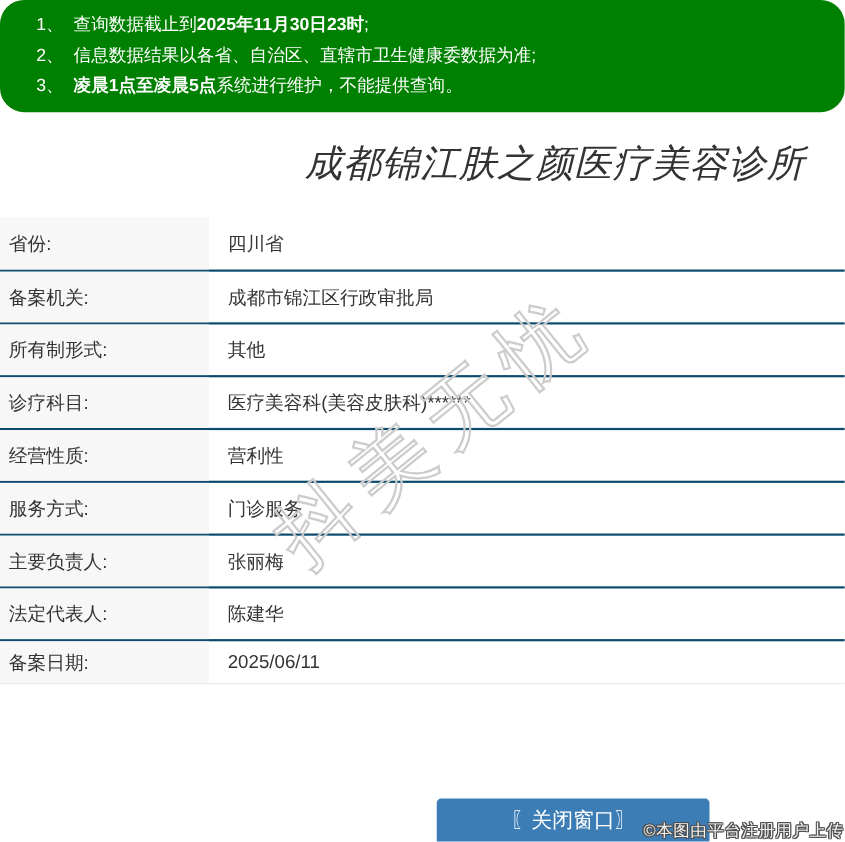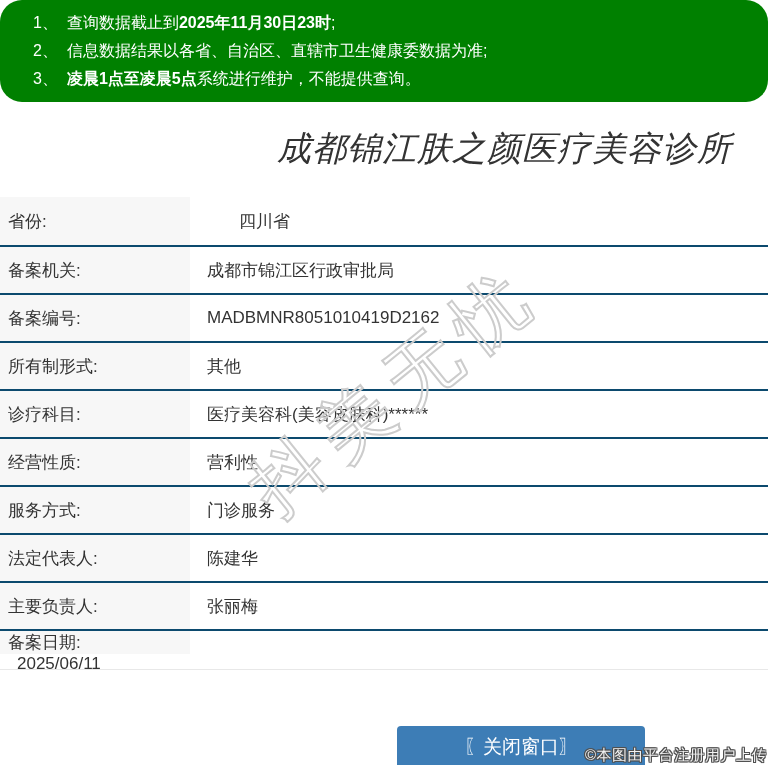--- a/index.html
+++ b/index.html
@@ -36,22 +36,22 @@
     font-style:italic;
   }
 
   
   .info-table{margin-top:25px;}
   .row{
     display:flex;
     height:46px;
     border-top:2px solid #0c4a6e;
   }
-  .row:first-child{border-top:none;height:48px;gap:32px;}
-  .row:last-child{height:38px;border-bottom:1px solid #e8e8e8;flex-direction:column;}
+  .row:first-child{border-top:none;height:48px;}
+  .row:last-child{height:38px;border-bottom:1px solid #e8e8e8;}
   .cell-label{
     width:190px;
     box-sizing:border-box;
     background:#f7f7f7;
     display:flex;align-items:center;
     padding-left:8px;
     font-size:17px;
   }
   .cell-value{
     flex:1;
@@ -133,46 +133,42 @@
 <div class="info-table">
   <div class="row">
     <div class="cell-label">省份:</div>
     <div class="cell-value">四川省</div>
   </div>
   <div class="row">
     <div class="cell-label">备案机关:</div>
     <div class="cell-value">成都市锦江区行政审批局</div>
   </div>
   <div class="row">
-    <div class="cell-label">备案编号:</div>
-    <div class="cell-value">MADBMNR8051010419D2162</div>
-  </div>
-  <div class="row">
     <div class="cell-label">所有制形式:</div>
     <div class="cell-value">其他</div>
   </div>
   <div class="row">
     <div class="cell-label">诊疗科目:</div>
     <div class="cell-value">医疗美容科(美容皮肤科)******</div>
   </div>
   <div class="row">
     <div class="cell-label">经营性质:</div>
     <div class="cell-value">营利性</div>
   </div>
   <div class="row">
     <div class="cell-label">服务方式:</div>
     <div class="cell-value">门诊服务</div>
   </div>
   <div class="row">
+    <div class="cell-label">主要负责人:</div>
+    <div class="cell-value">张丽梅</div>
+  </div>
+  <div class="row">
     <div class="cell-label">法定代表人:</div>
     <div class="cell-value">陈建华</div>
-  </div>
-  <div class="row">
-    <div class="cell-label">主要负责人:</div>
-    <div class="cell-value">张丽梅</div>
   </div>
   <div class="row">
     <div class="cell-label">备案日期:</div>
     <div class="cell-value">2025/06/11</div>
   </div>
 </div>
 
 <button class="close-btn">〖关闭窗口〗</button>
 
 <div class="upload-credit">©本图由平台注册用户上传</div>

